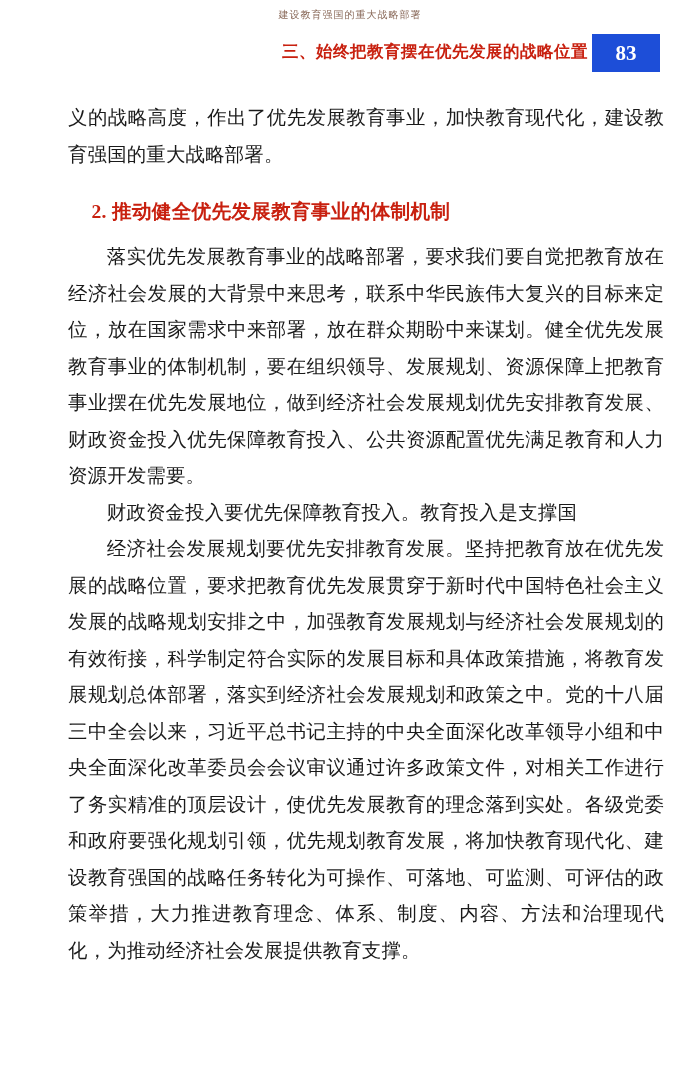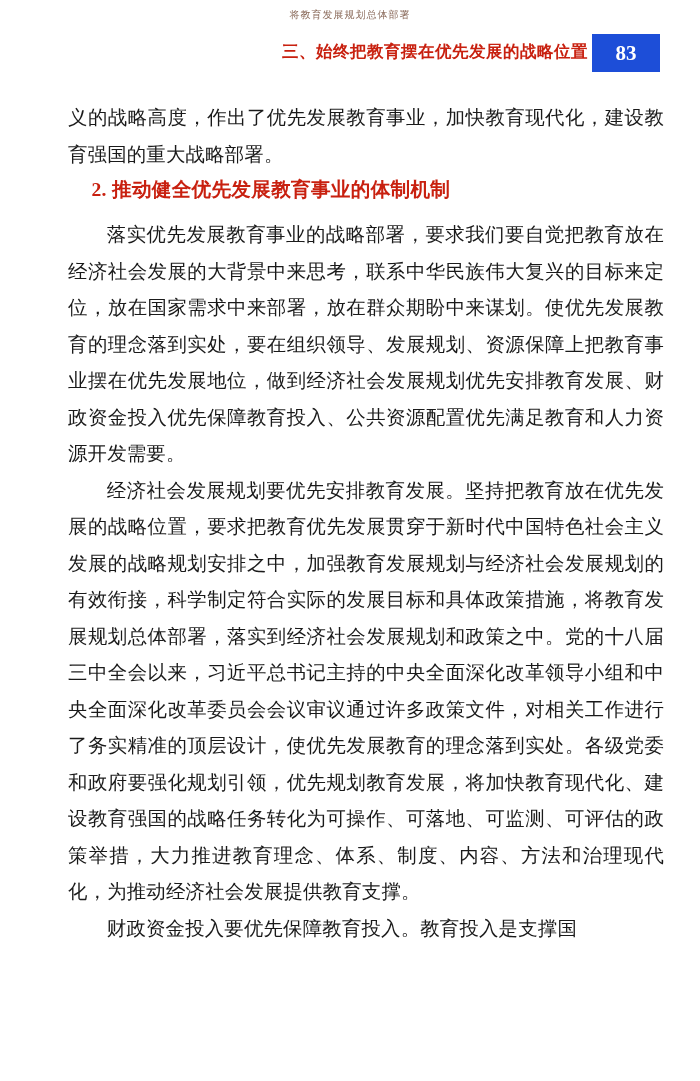--- a/index.html
+++ b/index.html
@@ -81,42 +81,42 @@
     font-size: 19.4px;
     line-height: 36.5px;
     text-align: justify;
     text-justify: inter-ideograph;
     letter-spacing: 0.2px;
   }
   p.indent {
     text-indent: 2em;
   }
   h3.subhead {
-    margin: 0 0 10px 0;
+    margin: 22px 0 10px 0;
     font-size: 19.6px;
     font-weight: bold;
     color: #c8200f;
     text-indent: 1.2em;
     line-height: 34px;
     letter-spacing: 0.3px;
   }
 </style>
 </head>
 <body>
 
 <div class="page">
 
-  <div class="watermark">将教育发展规划总体部署</div>
+  <div class="watermark">建设教育强国的重大战略部署</div>
 
   <div class="header">
     <div class="header-title">三、始终把教育摆在优先发展的战略位置</div>
     <div class="page-number-box">83</div>
   </div>
 
   <div class="content">
     <p class="para">义的战略高度，作出了优先发展教育事业，加快教育现代化，建设教育强国的重大战略部署。</p>
     <h3 class="subhead">2. 推动健全优先发展教育事业的体制机制</h3>
-    <p class="para indent">落实优先发展教育事业的战略部署，要求我们要自觉把教育放在经济社会发展的大背景中来思考，联系中华民族伟大复兴的目标来定位，放在国家需求中来部署，放在群众期盼中来谋划。使优先发展教育的理念落到实处，要在组织领导、发展规划、资源保障上把教育事业摆在优先发展地位，做到经济社会发展规划优先安排教育发展、财政资金投入优先保障教育投入、公共资源配置优先满足教育和人力资源开发需要。</p>
+    <p class="para indent">落实优先发展教育事业的战略部署，要求我们要自觉把教育放在经济社会发展的大背景中来思考，联系中华民族伟大复兴的目标来定位，放在国家需求中来部署，放在群众期盼中来谋划。健全优先发展教育事业的体制机制，要在组织领导、发展规划、资源保障上把教育事业摆在优先发展地位，做到经济社会发展规划优先安排教育发展、财政资金投入优先保障教育投入、公共资源配置优先满足教育和人力资源开发需要。</p>
+    <p class="para indent">财政资金投入要优先保障教育投入。教育投入是支撑国</p>
     <p class="para indent">经济社会发展规划要优先安排教育发展。坚持把教育放在优先发展的战略位置，要求把教育优先发展贯穿于新时代中国特色社会主义发展的战略规划安排之中，加强教育发展规划与经济社会发展规划的有效衔接，科学制定符合实际的发展目标和具体政策措施，将教育发展规划总体部署，落实到经济社会发展规划和政策之中。党的十八届三中全会以来，习近平总书记主持的中央全面深化改革领导小组和中央全面深化改革委员会会议审议通过许多政策文件，对相关工作进行了务实精准的顶层设计，使优先发展教育的理念落到实处。各级党委和政府要强化规划引领，优先规划教育发展，将加快教育现代化、建设教育强国的战略任务转化为可操作、可落地、可监测、可评估的政策举措，大力推进教育理念、体系、制度、内容、方法和治理现代化，为推动经济社会发展提供教育支撑。</p>
-    <p class="para indent">财政资金投入要优先保障教育投入。教育投入是支撑国</p>
   </div>
 
 </div>
 
 </body></html>

